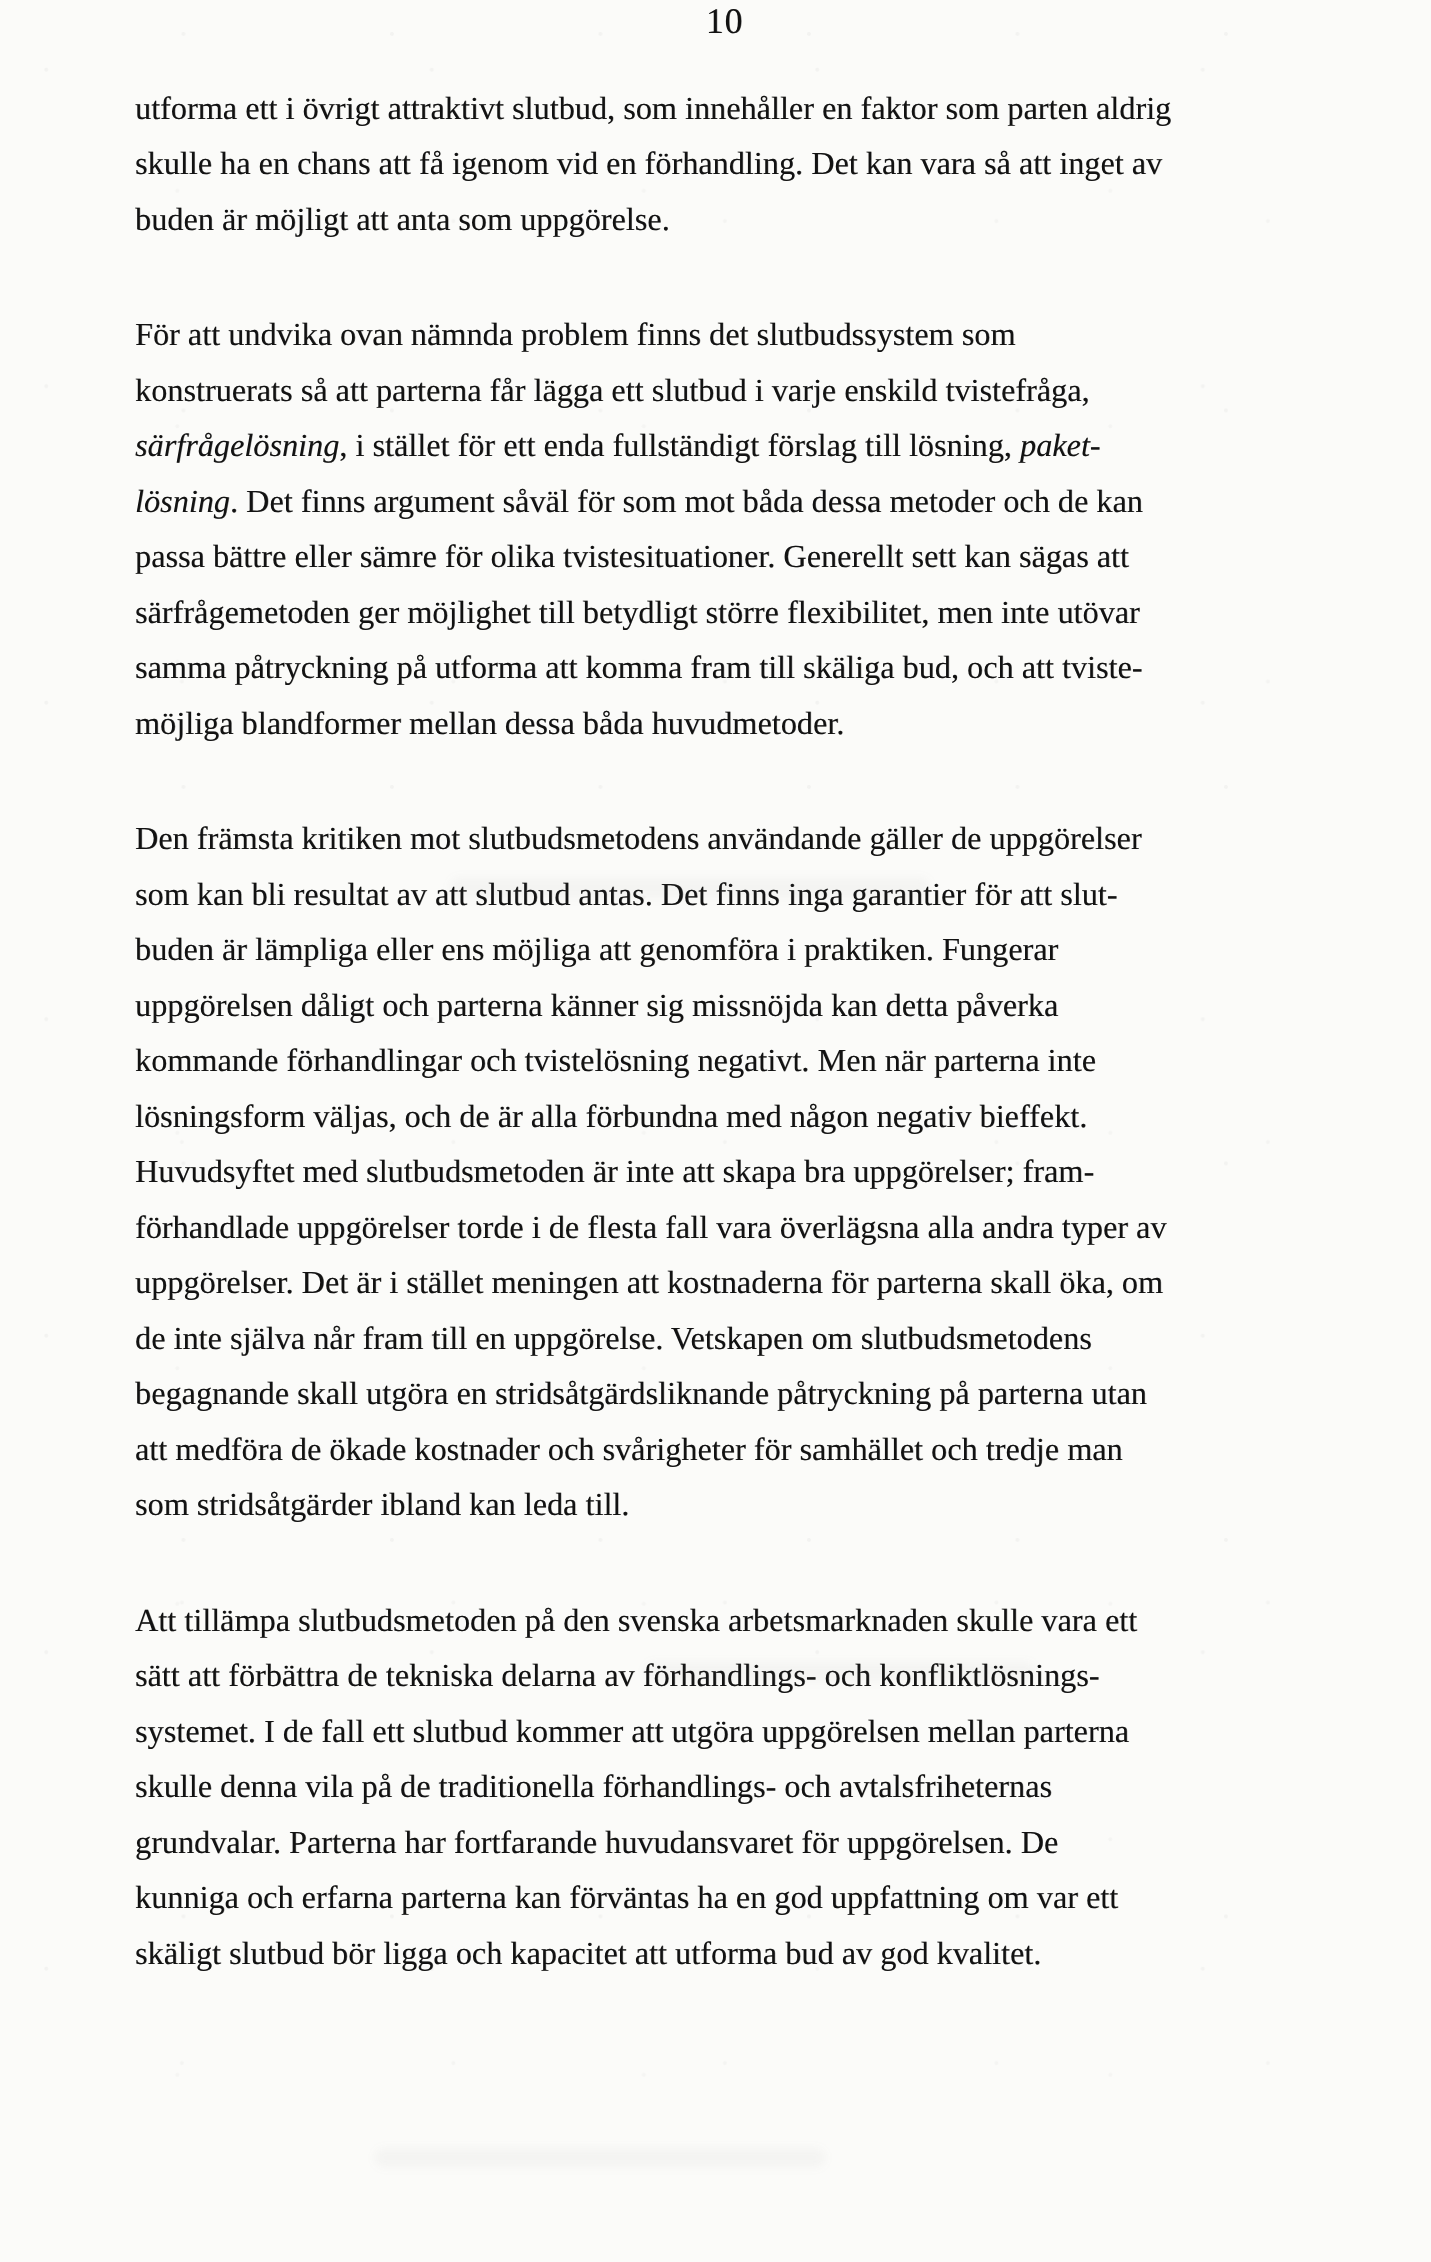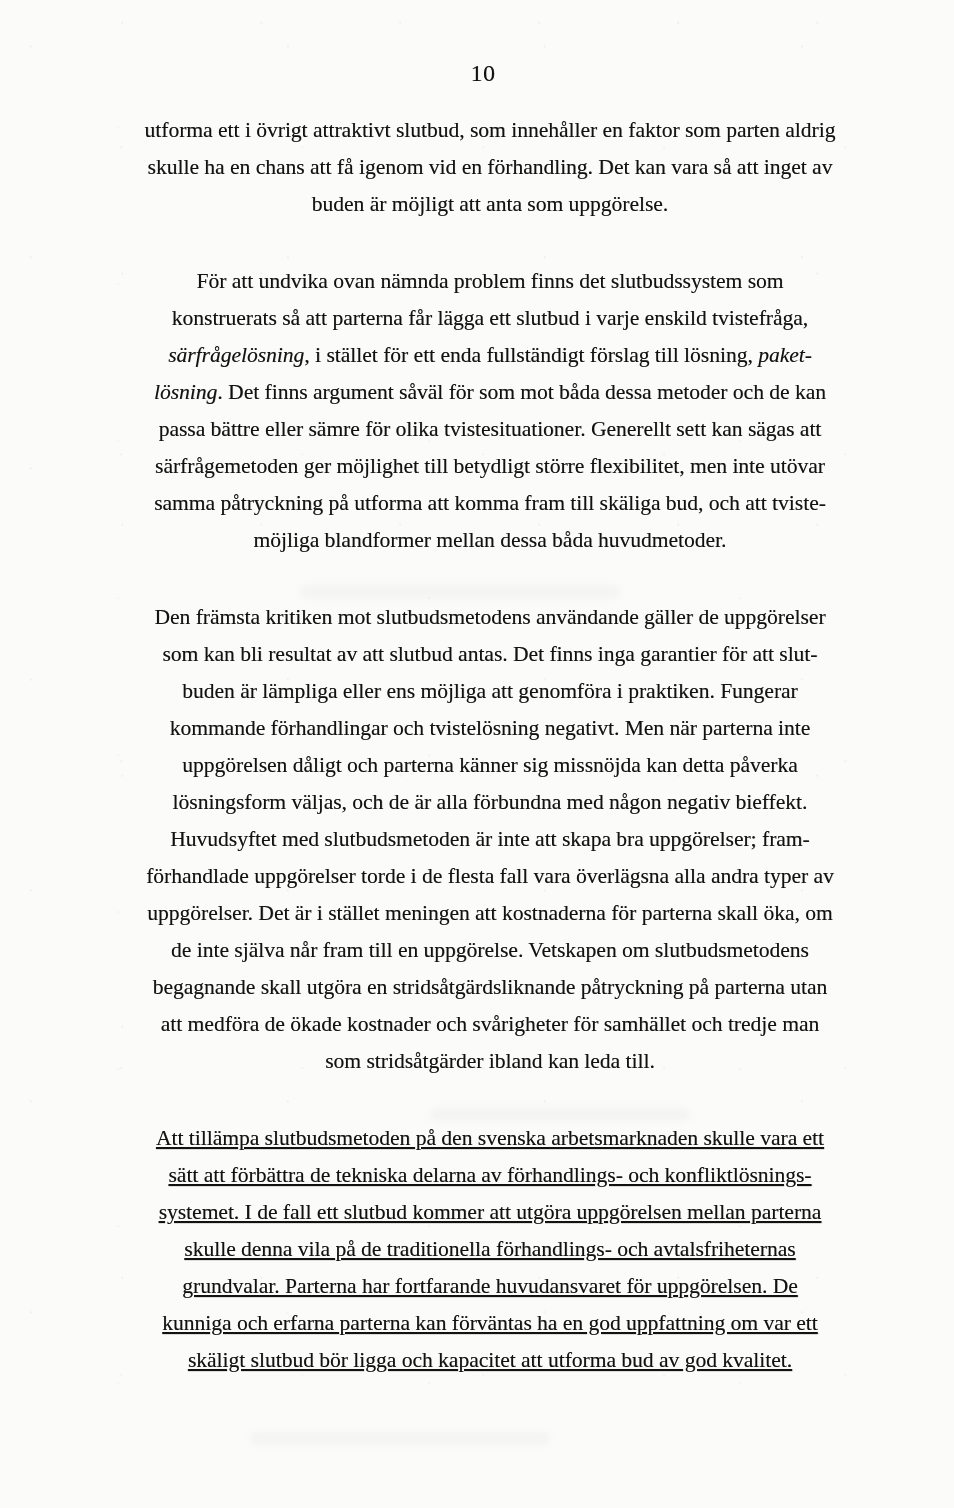--- a/index.html
+++ b/index.html
@@ -20,41 +20,40 @@
     background-size: 257px 211px, 181px 307px, 311px 157px, 139px 251px;
     font-family: "Liberation Serif", "DejaVu Serif", serif;
     color: #121212;
     overflow: hidden;
   }
   .page {
     position: relative;
     width: 954px;
     height: 1508px;
     box-sizing: border-box;
-    padding-top: 58px;
   }
   .page-number {
     width: 790px;
     margin-left: 88px;
     text-align: center;
     font-size: 24px;
     line-height: 30px;
     letter-spacing: 0.5px;
     text-shadow: 0.3px 0.3px 0 rgba(10,10,10,0.55);
   }
   .text-block {
     margin-left: 90px;
     margin-top: 24px;
     width: 800px;
     font-size: 21.5px;
     line-height: 37px;
     text-shadow: 0.3px 0.3px 0 rgba(10,10,10,0.45); 
   }
-  .para { margin: 12px 0 40px 0; text-align: center; }
-  .para:last-child { margin-bottom: 0; text-decoration: underline; }
+  .para { margin: 12px 0 40px 0; }
+  .para:last-child { margin-bottom: 0; }
   .line { white-space: pre; }
   .it { font-style: italic; }
   
   .smudge {
     position: absolute;
     background: rgba(120,120,118,0.05);
     filter: blur(3px);
     border-radius: 6px;
     pointer-events: none;
   }
@@ -81,22 +80,22 @@
         <div class="line"><span class="it">lösning</span><span>. Det finns argument såväl för som mot båda dessa metoder och de kan</span></div>
         <div class="line"><span>passa bättre eller sämre för olika tvistesituationer. Generellt sett kan sägas att</span></div>
         <div class="line"><span>särfrågemetoden ger möjlighet till betydligt större flexibilitet, men inte utövar</span></div>
         <div class="line"><span>samma påtryckning på utforma att komma fram till skäliga bud, och att tviste-</span></div>
         <div class="line"><span>möjliga blandformer mellan dessa båda huvudmetoder.</span></div>
       </div>
       <div class="para">
         <div class="line"><span>Den främsta kritiken mot slutbudsmetodens användande gäller de uppgörelser</span></div>
         <div class="line"><span>som kan bli resultat av att slutbud antas. Det finns inga garantier för att slut-</span></div>
         <div class="line"><span>buden är lämpliga eller ens möjliga att genomföra i praktiken. Fungerar</span></div>
+        <div class="line"><span>uppgörelsen dåligt och parterna känner sig missnöjda kan detta påverka</span></div>
         <div class="line"><span>kommande förhandlingar och tvistelösning negativt. Men när parterna inte</span></div>
-        <div class="line"><span>uppgörelsen dåligt och parterna känner sig missnöjda kan detta påverka</span></div>
         <div class="line"><span>lösningsform väljas, och de är alla förbundna med någon negativ bieffekt.</span></div>
         <div class="line"><span>Huvudsyftet med slutbudsmetoden är inte att skapa bra uppgörelser; fram-</span></div>
         <div class="line"><span>förhandlade uppgörelser torde i de flesta fall vara överlägsna alla andra typer av</span></div>
         <div class="line"><span>uppgörelser. Det är i stället meningen att kostnaderna för parterna skall öka, om</span></div>
         <div class="line"><span>de inte själva når fram till en uppgörelse. Vetskapen om slutbudsmetodens</span></div>
         <div class="line"><span>begagnande skall utgöra en stridsåtgärdsliknande påtryckning på parterna utan</span></div>
         <div class="line"><span>att medföra de ökade kostnader och svårigheter för samhället och tredje man</span></div>
         <div class="line"><span>som stridsåtgärder ibland kan leda till.</span></div>
       </div>
       <div class="para">

